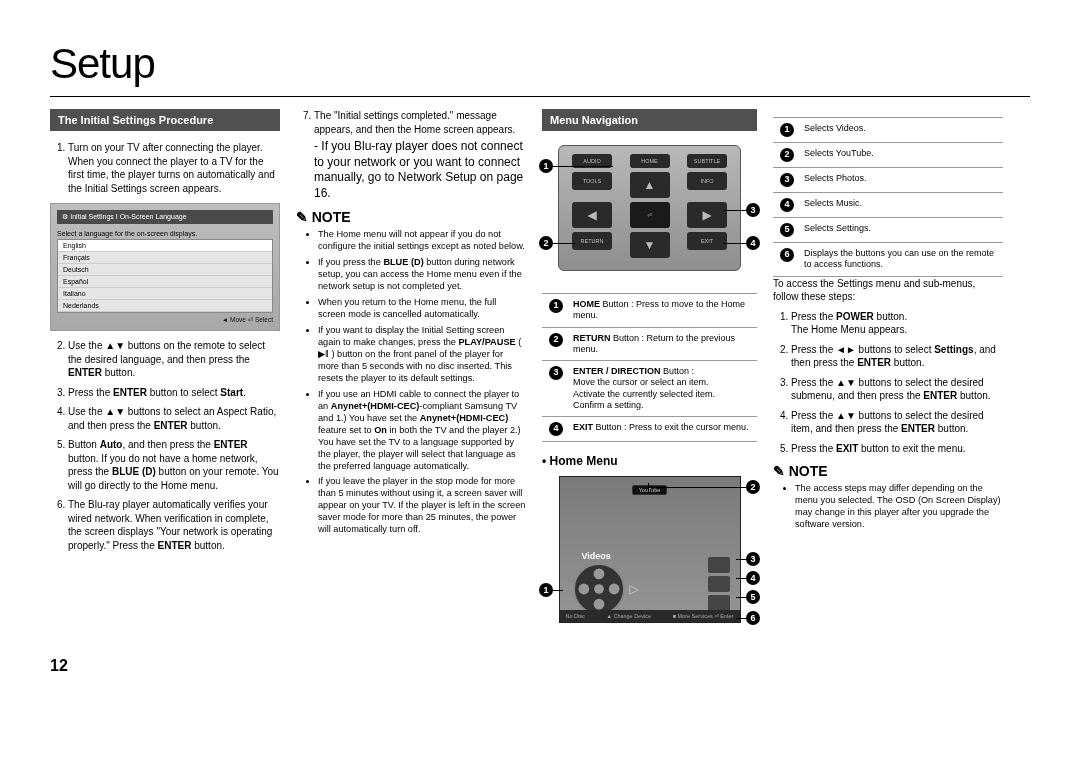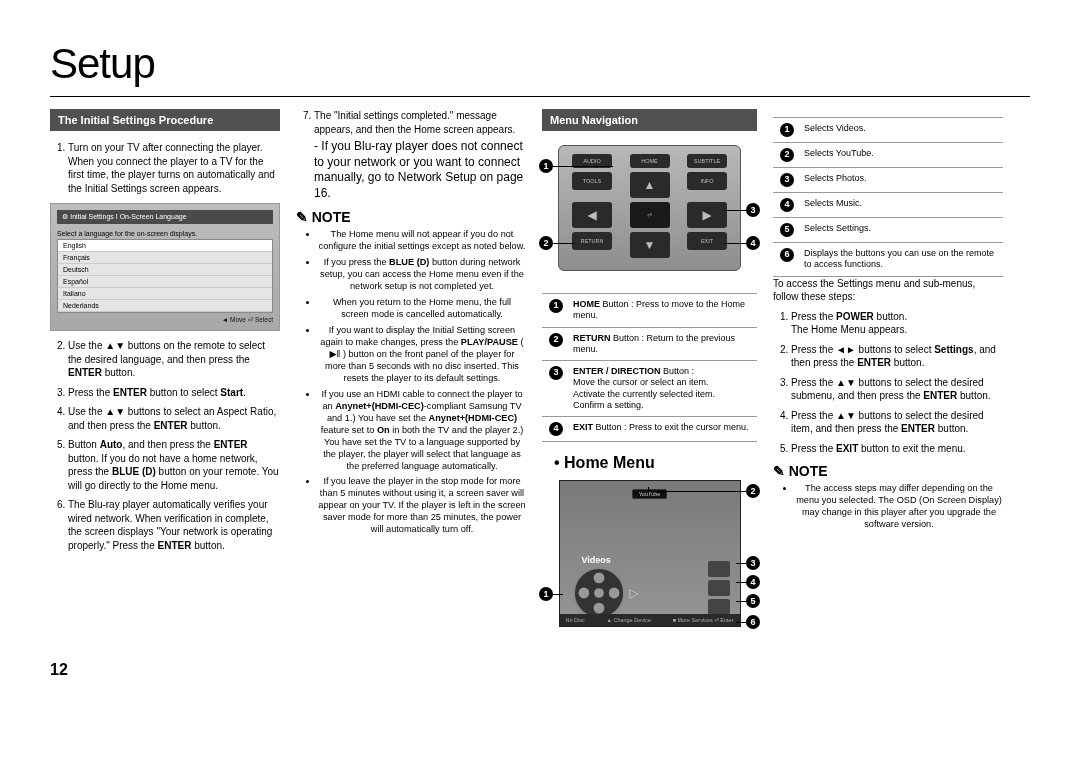--- a/index.html
+++ b/index.html
@@ -8,21 +8,21 @@
 .columns { display: flex; gap: 16px; }
 .col { flex: 1; }
 .col1 { flex: 0 0 230px; }
 .col2 { flex: 0 0 230px; }
 .col3 { flex: 0 0 215px; }
 .col4 { flex: 0 0 230px; }
 .section-header { background: #505050; color: #fff; font-weight: bold; font-size: 11px; padding: 5px 8px; margin-bottom: 10px; }
 ol.numlist { padding-left: 18px; margin: 0; }
 ol.numlist > li { margin-bottom: 6px; line-height: 1.35; }
 ul.bullets { padding-left: 14px; margin: 2px 0 6px 8px; font-size: 9.2px; }
-ul.bullets > li { margin-bottom: 4px; line-height: 1.3; text-align: center; }
+ul.bullets > li { margin-bottom: 4px; line-height: 1.3; }
 .note-label { font-size: 14px; font-weight: bold; margin: 8px 0 4px; }
 .note-label::before { content: "✎ "; }
 .sub-indent { margin-left: 0; font-size: 12px; line-height: 1.3; margin-top: 3px; }
 b { font-weight: bold; }
 .lang-box { border: 1px solid #999; background: linear-gradient(#bdbdbd,#a8a8a8); padding: 6px; font-size: 7px; margin: 8px 0; }
 .lang-title { background: #4a4a4a; color: #fff; padding: 3px 5px; margin-bottom: 4px; font-size: 7px; }
 .lang-title::before { content: "⚙ "; }
 .lang-caption { font-size: 7px; padding: 2px 0; }
 .lang-list { background: #e5e5e5; border: 1px solid #888; }
 .lang-list div { padding: 2px 5px; border-bottom: 1px solid #ccc; font-size: 7px; }
@@ -34,21 +34,21 @@
 .small { width: 40px; height: 14px; }
 .arrow { width: 40px; height: 26px; font-size: 12px; }
 .mid { width: 40px; height: 26px; background: #1a1a1a; }
 .callout { position: absolute; width: 14px; height: 14px; background: #000; color: #fff; border-radius: 50%; font-size: 9px; display: flex; align-items: center; justify-content: center; font-weight: bold; }
 .callout-table { width: 100%; border-collapse: collapse; margin-top: 8px; }
 .callout-table td { padding: 5px 3px; vertical-align: top; font-size: 9px; line-height: 1.25; }
 .callout-table tr { border-bottom: 0.5px solid #999; }
 .callout-table tr:first-child { border-top: 0.5px solid #999; }
 .ccell { width: 22px; text-align: center; }
 .ccircle { display: inline-flex; width: 14px; height: 14px; background: #000; color: #fff; border-radius: 50%; font-size: 9px; align-items: center; justify-content: center; font-weight: bold; }
-.sub-label { font-weight: bold; font-size: 16px; margin: 12px 12px 4px; }
+.sub-label { font-weight: bold; font-size: 12px; margin: 12px 0 4px; }
 .sub-label::before { content: "• "; }
 .home-menu { background: linear-gradient(#7a7a7a,#959595); border: 1px solid #222; margin: 8px 0; position: relative; height: 145px; }
 .home-top { text-align: center; padding-top: 6px; }
 .youtube-chip { background: #111; color: #ccc; font-size: 5.5px; display: inline-block; padding: 1px 6px; border-radius: 2px; border: 1px solid #333; }
 .hm-text-videos { position: absolute; color: #fff; font-weight: bold; font-size: 9px; top: 74px; left: 22px; }
 .home-bottom { position: absolute; bottom: 0; left: 0; right: 0; background: #2a2a2a; color: #aaa; font-size: 5.5px; padding: 3px 6px; display: flex; justify-content: space-between; }
 .nav-arrow { position: absolute; color: #ccc; font-size: 12px; }
 .page-num { font-size: 16px; font-weight: bold; margin-top: 30px; }
 .line { position: absolute; background: #000; height: 0.8px; }
 .vline { position: absolute; background: #000; width: 0.8px; }

